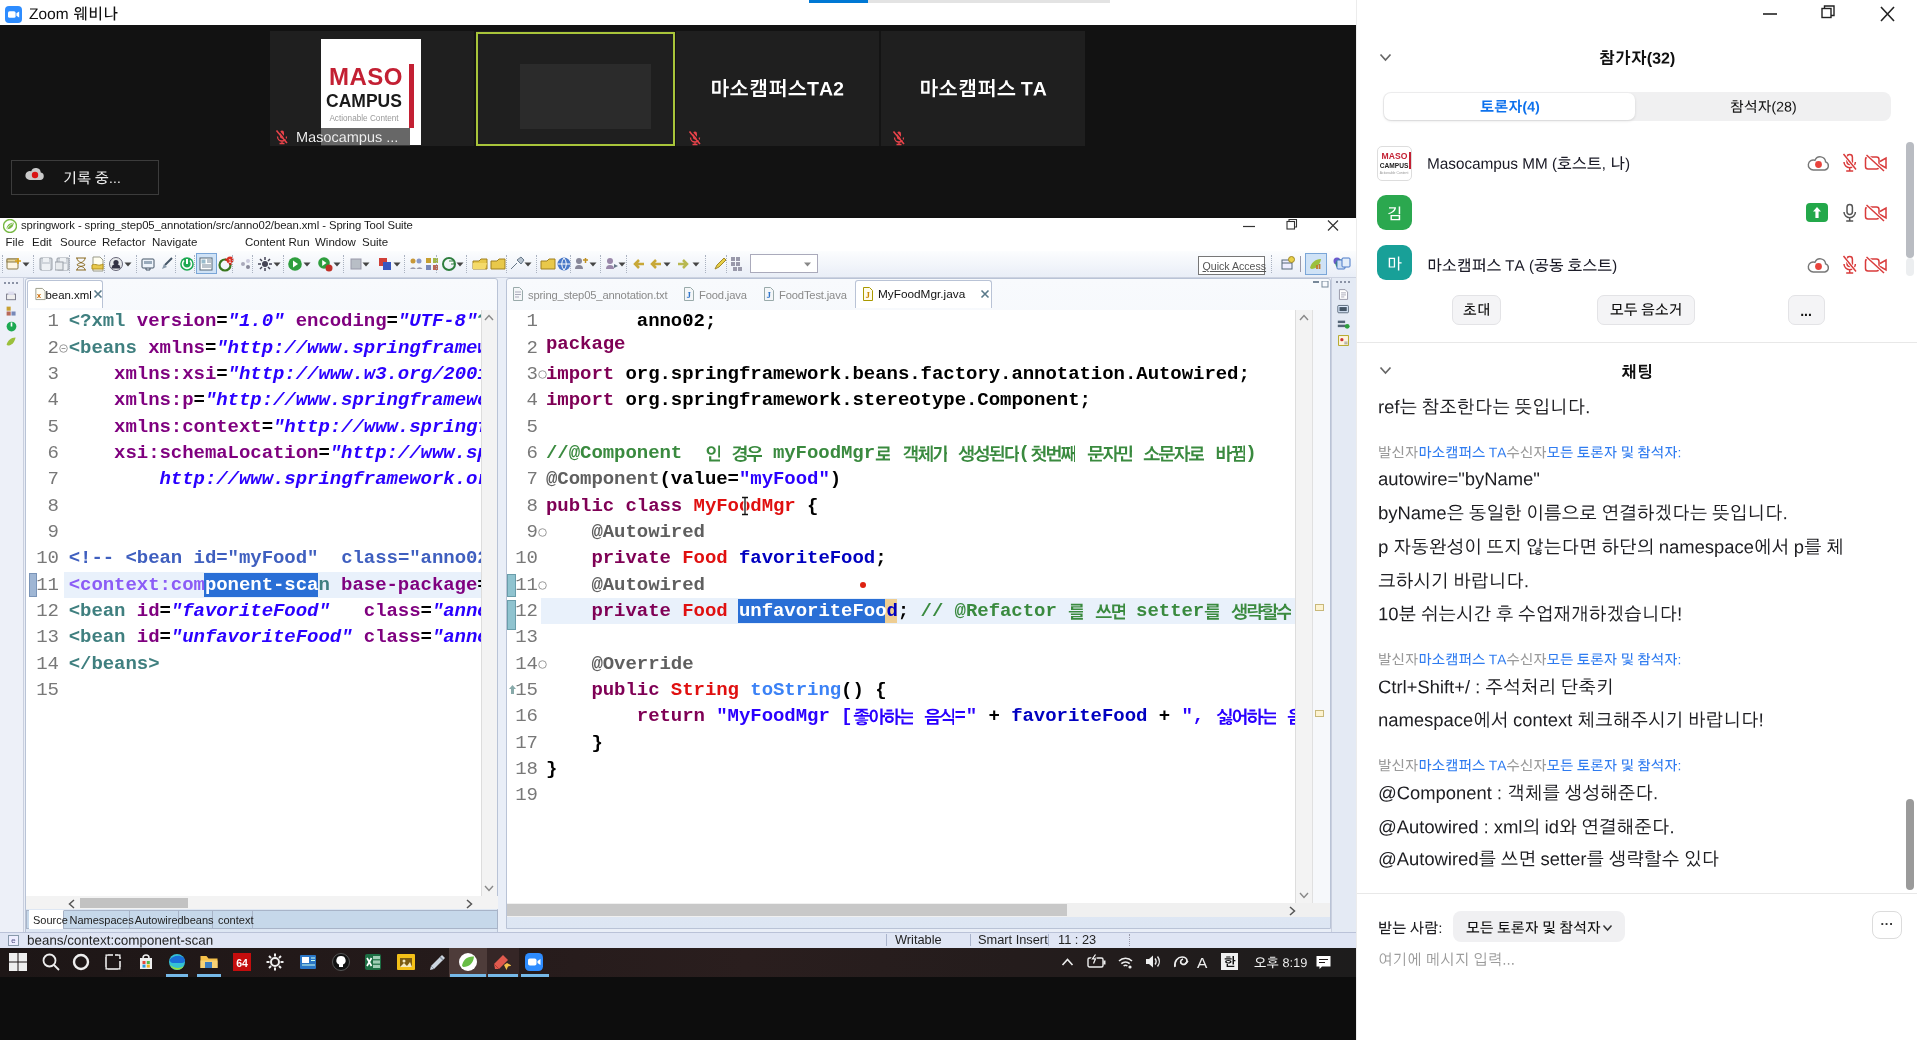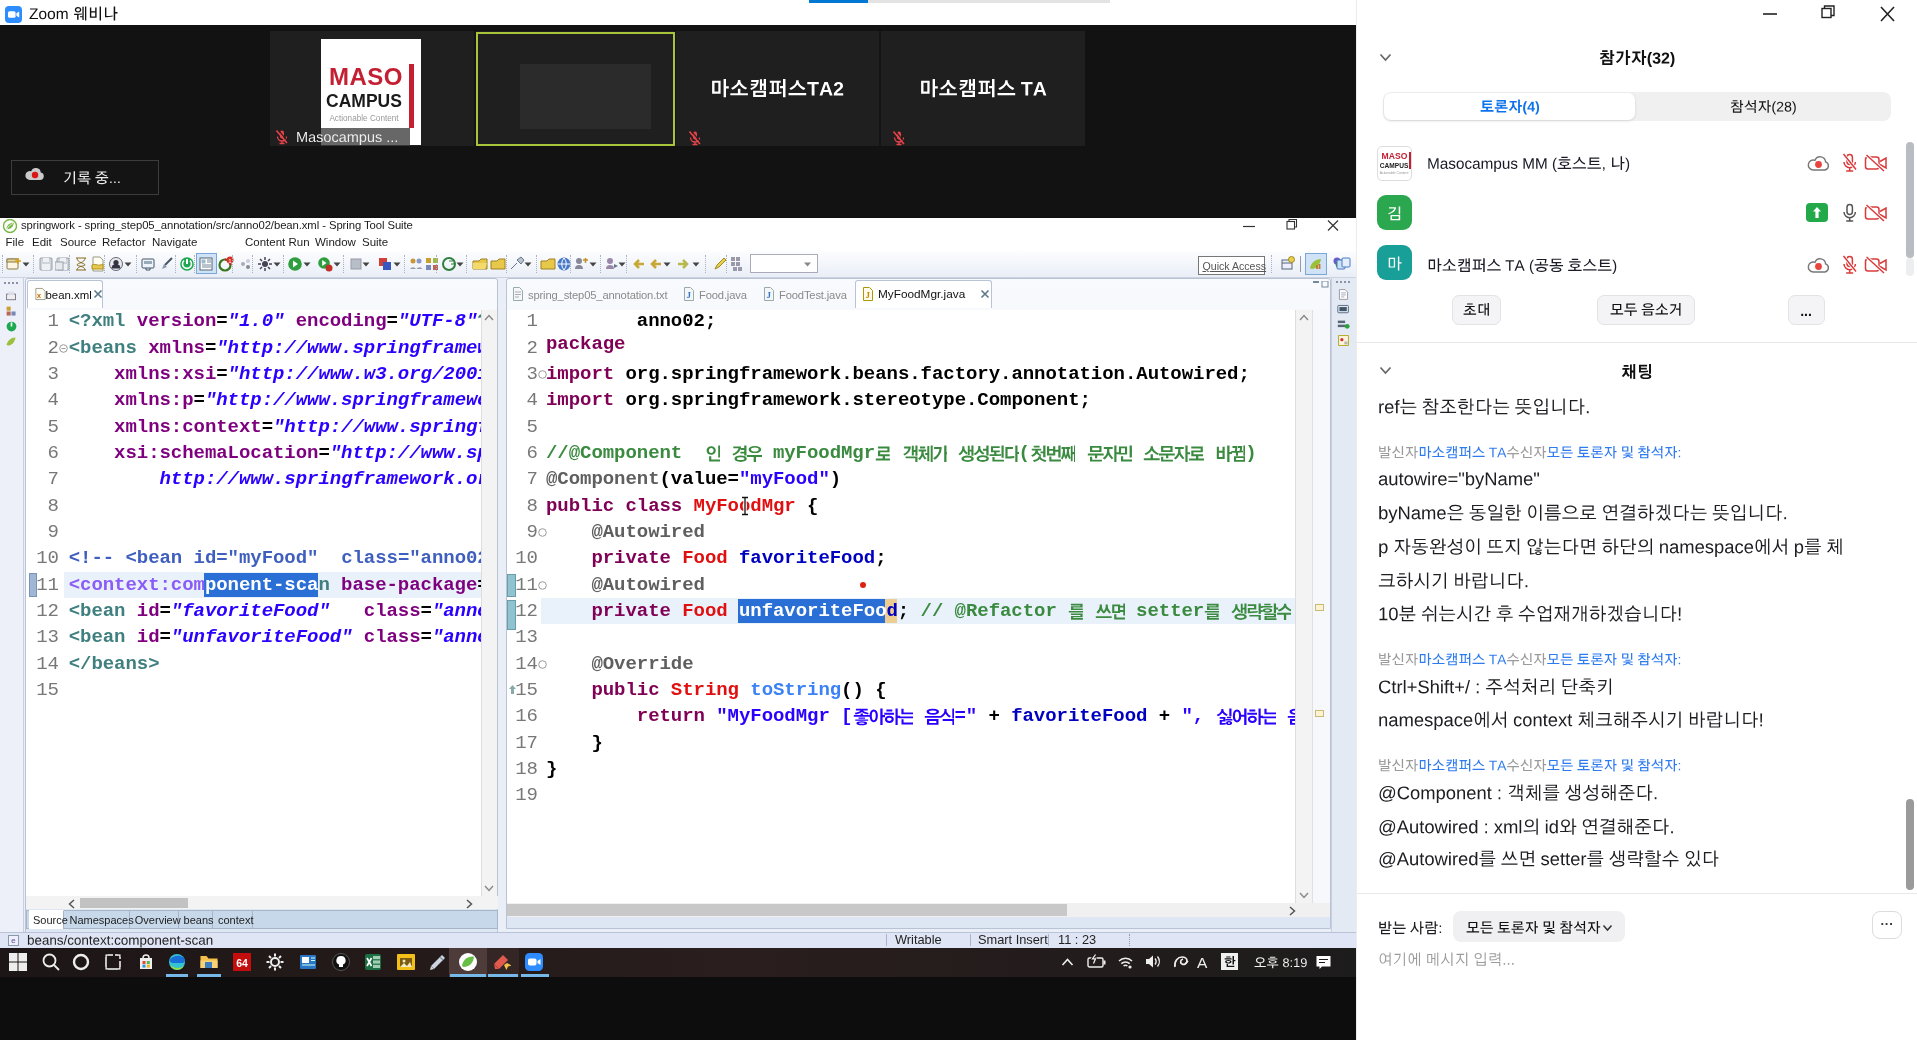--- a/index.html
+++ b/index.html
@@ -473,21 +473,21 @@
     <svg style="position:absolute;left:465px;top:898.5px" width="8" height="10" viewBox="0 0 8 10">
       <path d="M2 1 L6.5 5 L2 9" fill="none" stroke="#555" stroke-width="1.5"></path>
     </svg>
     <div style="position:absolute;left:80.0px;top:897.5px;width:108.0px;height:10.0px;background:#c2c2c2"></div>
     <div style="position:absolute;left:25.5px;top:909.5px;width:472.0px;height:19.5px;background:#c6d8ea;border:1px solid #a8b4c8"></div>
     <div style="position:absolute;left:29px;top:909.5px;width:35.4px;height:19.5px;background:#fff;border-right:1px solid #a8b4c8;border-top:1px solid #fff;"></div>
     <div style="position:absolute;left:33.0px;top:913.7px;font:400 11.0px/12.6px Liberation Sans;color:#222;white-space:pre;">Source</div>
     <div style="position:absolute;left:65.5px;top:909.5px;width:64px;height:19.5px;background:transparent;border-right:1px solid #a8b4c8;"></div>
     <div style="position:absolute;left:69.5px;top:913.7px;font:400 11.0px/12.6px Liberation Sans;color:#222;white-space:pre;">Namespaces</div>
     <div style="position:absolute;left:130.8px;top:909.5px;width:47.8px;height:19.5px;background:transparent;border-right:1px solid #a8b4c8;"></div>
-    <div style="position:absolute;left:134.8px;top:913.7px;font:400 11.0px/12.6px Liberation Sans;color:#222;white-space:pre;">Overview</div>
+    <div style="position:absolute;left:134.8px;top:913.7px;font:400 11.0px/12.6px Liberation Sans;color:#222;white-space:pre;">Autowired</div>
     <div style="position:absolute;left:179.6px;top:909.5px;width:33.4px;height:19.5px;background:transparent;border-right:1px solid #a8b4c8;"></div>
     <div style="position:absolute;left:183.6px;top:913.7px;font:400 11.0px/12.6px Liberation Sans;color:#222;white-space:pre;">beans</div>
     <div style="position:absolute;left:214px;top:909.5px;width:39.4px;height:19.5px;background:transparent;border-right:1px solid #a8b4c8;"></div>
     <div style="position:absolute;left:218.0px;top:913.7px;font:400 11.0px/12.6px Liberation Sans;color:#222;white-space:pre;">context</div>
     <div style="position:absolute;left:505.5px;top:277.5px;width:825.0px;height:651.0px;background:linear-gradient(#f8fafd,#dde6f3);border:1px solid #b9c3d6;border-radius:3px 3px 0 0"></div>
     <svg style="position:absolute;left:512px;top:286.5px" width="12" height="14" viewBox="0 0 12 14">
       <path d="M1.5 0.5 h6 l3 3 v10 h-9 Z" fill="#f4f6f8" stroke="#9aa"></path>
       <path d="M3 5 h6 M3 7.5 h6 M3 10 h4" stroke="#aab" stroke-width="1"></path>
     </svg>
     <div style="position:absolute;left:528.0px;top:288.9px;font:400 11.2px/12.9px Liberation Sans;color:#8a8a8a;white-space:pre;letter-spacing:-0.15px;">spring_step05_annotation.txt</div>

